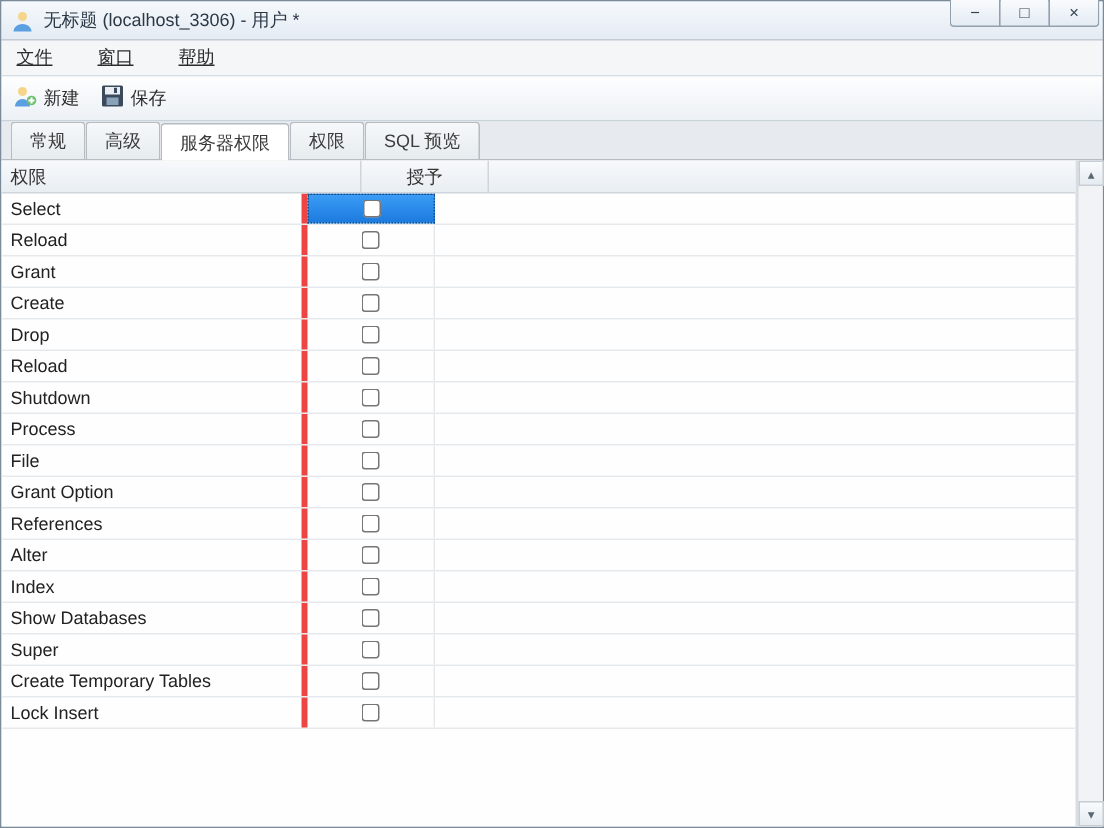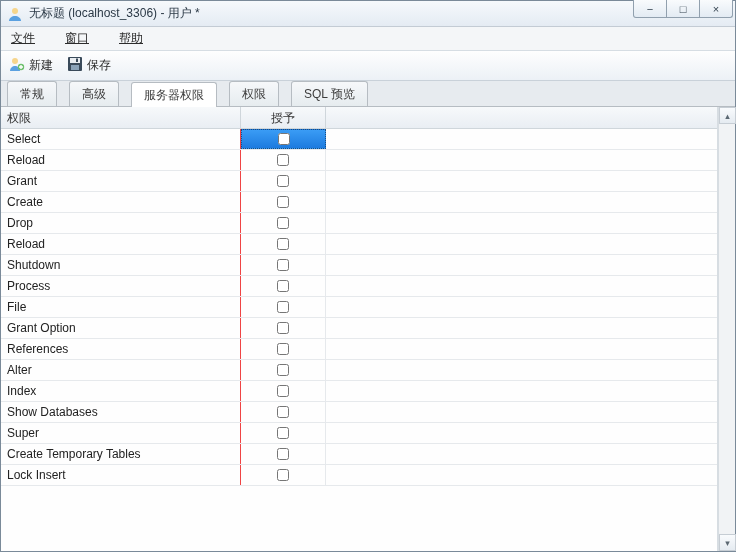--- a/index.html
+++ b/index.html
@@ -10,31 +10,31 @@
   .title-text { flex: 1; color: #2b3946; font-size: 12px; white-space: nowrap; }
   .win-controls { position: absolute; right: 2px; top: -1px; display: flex; }
   .win-btn { width: 34px; height: 18px; border: 1px solid #91a0ae; border-top: none; background: linear-gradient(#f9fbfd,#e3ebf3); margin-left: -1px; display: flex; align-items: center; justify-content: center; color: #33424f; font-size: 11px; cursor: default; }
   .win-btn:first-child { border-bottom-left-radius: 3px; }
   .win-btn:last-child { border-bottom-right-radius: 3px; }
   .menubar { height: 24px; background: #f4f6f8; display: flex; align-items: center; padding: 0 6px; border-bottom: 1px solid #d6dde3; gap: 22px; }
   .menu-item { color: #2c2c2c; cursor: default; padding: 2px 4px; text-decoration: underline; }
   .toolbar { height: 30px; background: linear-gradient(#fefefe,#ecf1f6); display: flex; align-items: center; padding: 0 8px; border-bottom: 1px solid #c9d1d9; gap: 14px; }
   .tool-btn { display: flex; align-items: center; gap: 4px; color: #2c2c2c; cursor: default; font-family: Liberation Mono, monospace; }
   .tool-btn svg { width: 16px; height: 16px; }
-  .tabbar { height: 26px; display: flex; align-items: flex-end; padding: 0 6px; gap: 12px; border-bottom: 1px solid #b6bcc2; background: #e7ebef; }
+  .tabbar { height: 26px; display: flex; align-items: flex-end; padding: 0 6px; gap: 0; border-bottom: 1px solid #b6bcc2; background: #e7ebef; }
   .tab { padding: 4px 12px 3px 12px; border: 1px solid #b6bcc2; border-bottom: none; background: linear-gradient(#f6f8fa,#e6ecef); color: #3c3c3c; border-radius: 3px 3px 0 0; font-size: 12px; cursor: default; }
   .tab.active { background: #ffffff; position: relative; top: 1px; margin-top: 39px; }
   .content { flex: 1; display: flex; background: #fefefe; border-top: none; position: relative; }
   .grid { flex: 1; border-right: 1px solid #d7dde2; display: flex; flex-direction: column; overflow: hidden; }
   .grid-head { display: flex; background: linear-gradient(#f7f9fb,#e9eef3); border-bottom: 1px solid #cfd6db; height: 22px; }
   .col-priv { width: 240px; padding: 3px 6px; color: #333; border-right: 1px solid #cfd6db; }
   .col-grant { width: 85px; padding: 3px 6px; color: #333; border-right: 1px solid #cfd6db; text-align: center; }
   .grid-body { flex: 1; overflow-y: auto; }
   .row { display: flex; height: 21px; border-bottom: 1px solid #e6e9ec; align-items: stretch; }
-  .cell-priv { width: 240px; padding: 3px 6px; color: #222; border-right: 1px solid #ef4444; display: flex; align-items: center; }
+  .cell-priv { width: 204px; padding: 3px 6px; color: #222; border-right: 4px solid #ef4444; display: flex; align-items: center; }
   .cell-grant { width: 85px; border-right: 1px solid #e6e9ec; display: flex; align-items: center; justify-content: center; }
   .cell-grant input[type=checkbox] { width: 12px; height: 12px; }
   .row.selected .cell-grant { background: linear-gradient(#3a9cf5,#1d7bdf); border: 1px dotted #1a4c80; border-left: 1px dotted #1a4c80; border-right: 1px dotted #1a4c80; }
   .row.selected .cell-grant input[type=checkbox]{ accent-color: #fff; }
   .scroll-strip { width: 17px; background: #f1f3f5; border-left: 1px solid #d7dde2; position: relative; }
   .scroll-up, .scroll-down { position: absolute; left: 0; width: 17px; height: 17px; background: linear-gradient(#f9fbfd,#e5ebf1); border: 1px solid #c6cdd4; display:flex; align-items:center; justify-content:center; font-size:9px; color:#5b6872; }
   .scroll-up { top: 0; }
   .scroll-down { bottom: 0; }
   .user-icon circle.head{ fill:#f6d58b; }
   .user-icon path.body{ fill:#5aa0e0; }

